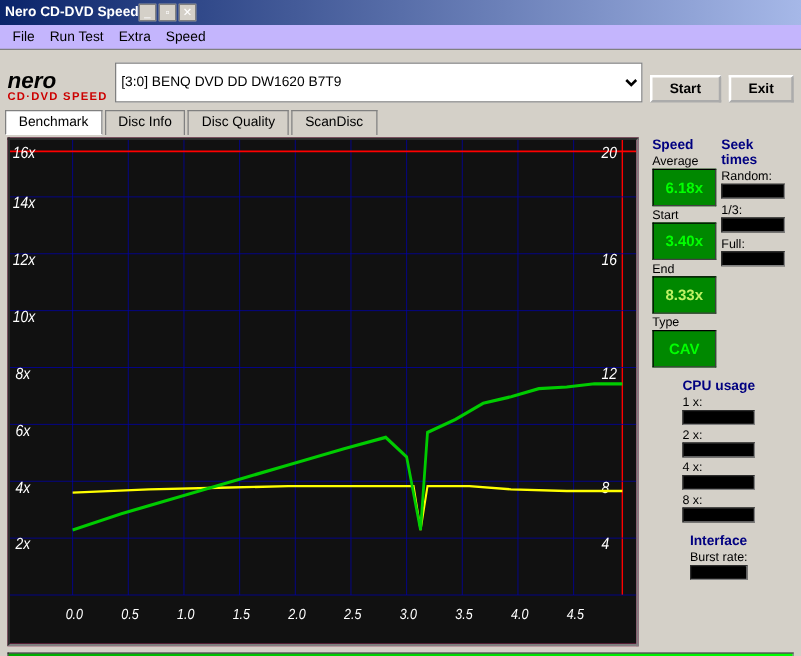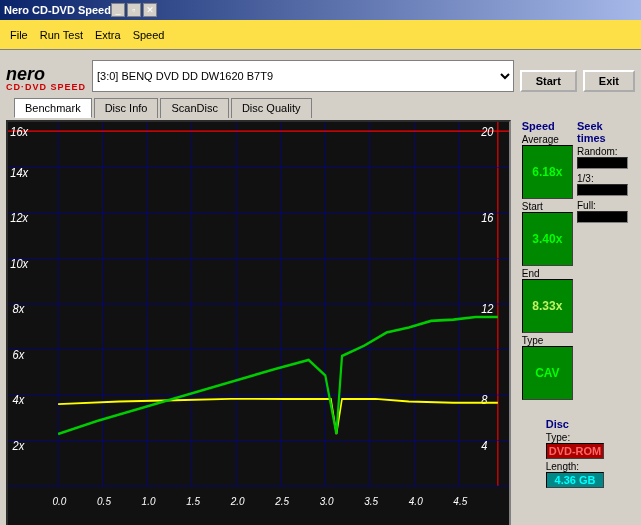--- a/index.html
+++ b/index.html
@@ -28,22 +28,22 @@
       width: 14px; height: 14px;
       background: #d4d0c8;
       border: 1px solid #808080;
       font-size: 9px;
       display: flex; align-items: center; justify-content: center;
       cursor: pointer;
     }
 
     
     .menubar {
-      background: #fde047;
-      height: 30px;
+      background: #c4b5fd;
+      height: 20px;
       display: flex;
       align-items: center;
       padding: 0 4px;
       border-bottom: 1px solid #808080;
     }
     .menubar-item {
       padding: 2px 6px;
       font-size: 11px;
       cursor: pointer;
     }
@@ -78,21 +78,21 @@
       background: #d4d0c8;
       border: 2px outset #ffffff;
       font-size: 11px;
       cursor: pointer;
       font-weight: bold;
     }
 
     
     .tabs {
       display: flex;
-      padding: 2px 14px 0;
+      padding: 2px 4px 0;
       background: #d4d0c8;
     }
     .tab {
       padding: 3px 10px;
       font-size: 11px;
       border: 1px solid #808080;
       border-bottom: none;
       background: #d4d0c8;
       cursor: pointer;
       margin-right: 2px;
@@ -139,21 +139,21 @@
     }
     .panel-label {
       font-size: 10px;
       color: #000;
     }
     .panel-value-box {
       background: #000080;
       color: #00ffff;
       font-size: 11px;
       font-weight: bold;
-      padding: 19px 4px;
+      padding: 7px 4px;
       min-width: 45px;
       text-align: center;
       border: 1px inset #404040;
     }
     .panel-bar {
       background: #000;
       height: 12px;
       width: 100%;
       border: 1px inset #808080;
     }
@@ -220,22 +220,22 @@
   <select class="drive-select">
     <option>[3:0] BENQ DVD DD DW1620 B7T9</option>
   </select>
   <button class="top-btn">Start</button>
   <button class="top-btn">Exit</button>
 </div>
 
 <div class="tabs">
   <div class="tab active">Benchmark</div>
   <div class="tab">Disc Info</div>
+  <div class="tab">Disc Quality</div>
   <div class="tab">ScanDisc</div>
-  <div class="tab">Disc Quality</div>
 </div>
 
 <div class="main">
 
   <div class="chart-container">
     <svg class="chart-svg" viewBox="0 0 450 310" preserveAspectRatio="none">
 
       <rect width="450" height="310" fill="#111111"></rect>
 
       <line x1="45" y1="0" x2="45" y2="280" stroke="#0000aa" stroke-width="0.5"></line>
@@ -318,34 +318,43 @@
         <div class="panel-label">Full:</div>
         <div class="panel-bar"></div>
       </div>
     </div>
 
     <div class="divider"></div>
 
     <div class="two-col">
 
 
+      <div class="col-half">
+        <div class="panel-title">CPU usage</div>
+        <div class="panel-label">1 x:</div>
+        <div class="panel-bar" style="margin-bottom:3px;"></div>
+        <div class="panel-label">2 x:</div>
+        <div class="panel-bar" style="margin-bottom:3px;"></div>
+        <div class="panel-label">4 x:</div>
+        <div class="panel-bar" style="margin-bottom:3px;"></div>
+        <div class="panel-label">8 x:</div>
+        <div class="panel-bar"></div>
+      </div>
     </div>
 
     <div class="divider"></div>
 
     <div class="two-col">
 
+
       <div class="col-half">
-        <div class="panel-title">Disc</div>
-        <div class="panel-label">Type:</div>
-        <div class="panel-value-box" style="background:#aa0000;color:#ff6666;margin-bottom:2px;font-size:11px;padding:1px 2px;">DVD-ROM</div>
-        <div class="panel-label">Length:</div>
-        <div class="panel-value-box" style="background:#008888;color:#00ffff;font-size:11px;padding:1px 2px;">4.36 GB</div>
+        <div class="panel-title">Interface</div>
+        <div class="panel-label">Burst rate:</div>
+        <div class="panel-bar"></div>
       </div>
-
     </div>
 
   </div>
 </div>
 
 <div class="progress-bar-area">
   <div class="progress-fill" style="width:100%;"></div>
 </div>
 
 </body></html>

